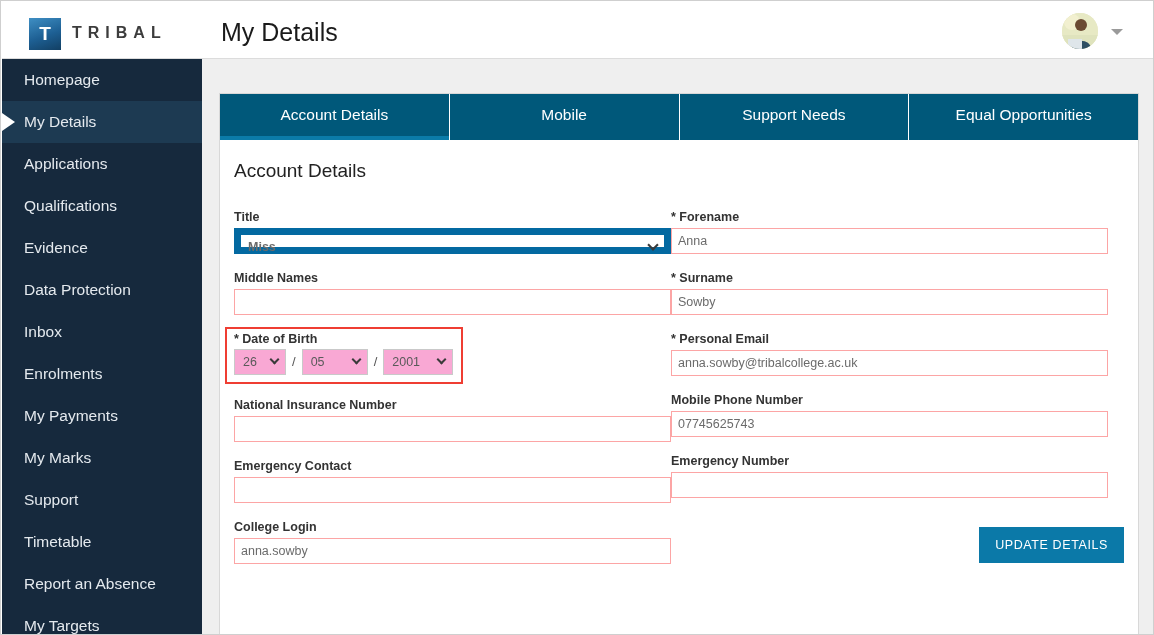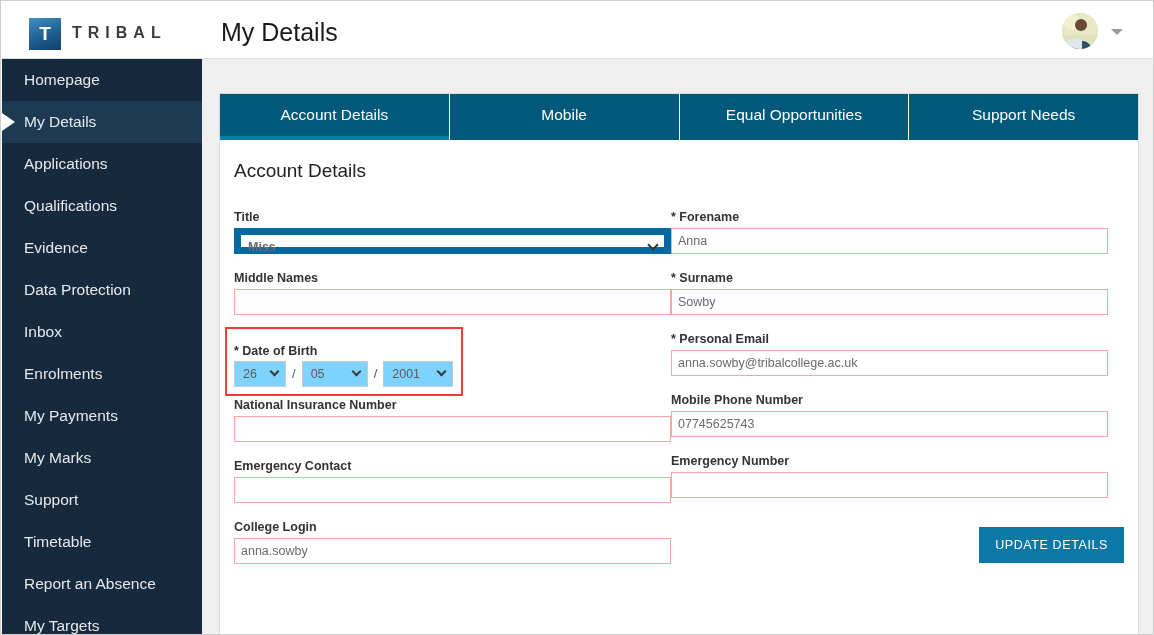--- a/index.html
+++ b/index.html
@@ -175,26 +175,26 @@
     border-bottom: 2px solid #3a3a3a;
     transform: rotate(45deg);
     margin-top: -3px;
   }
 
   
   .dob-wrap {
     position: relative;
     display: inline-block;
     border: 2px solid #ef3e33;
-    padding: 15px 8px 7px 7px;
+    padding: 3px 8px 7px 7px;
     margin: -5px 0 4px -9px;
   }
   .dob-label { margin-bottom: 3px; }
   .dob-row { display: flex; align-items: center; }
-  .dob-sel { position: relative; height: 26px; border: 1px solid #c9c9c9; background:#7dd3fc; }
+  .dob-sel { position: relative; height: 26px; border: 1px solid #c9c9c9; background:#f9a8d4; }
   .dob-sel.d { width: 52px; }
   .dob-sel.m { width: 66px; }
   .dob-sel.y { width: 70px; }
   .dob-sel .val {
     position: absolute; left: 8px; top: 0;
     line-height: 24px; font-size: 12.5px; color: #5a5a5a;
   }
   .dob-sel .chev {
     position: absolute; right: 7px; top: 9px;
     width: 7px; height: 7px;
@@ -260,22 +260,22 @@
     <div class="nav-item"><span>Report an Absence</span></div>
     <div class="nav-item"><span>My Targets</span></div>
   </div>
 
   <div class="content">
     <div class="panel">
 
       <div class="tabs">
         <div class="tab active"><span>Account Details</span></div>
         <div class="tab"><span>Mobile</span></div>
+        <div class="tab"><span>Support Needs</span></div>
         <div class="tab"><span>Equal Opportunities</span></div>
-        <div class="tab"><span>Support Needs</span></div>
       </div>
 
       <div class="form-area">
         <div class="section-title">Account Details</div>
 
         <div class="grid">
 
           <div class="col">
 
             <div class="field">

